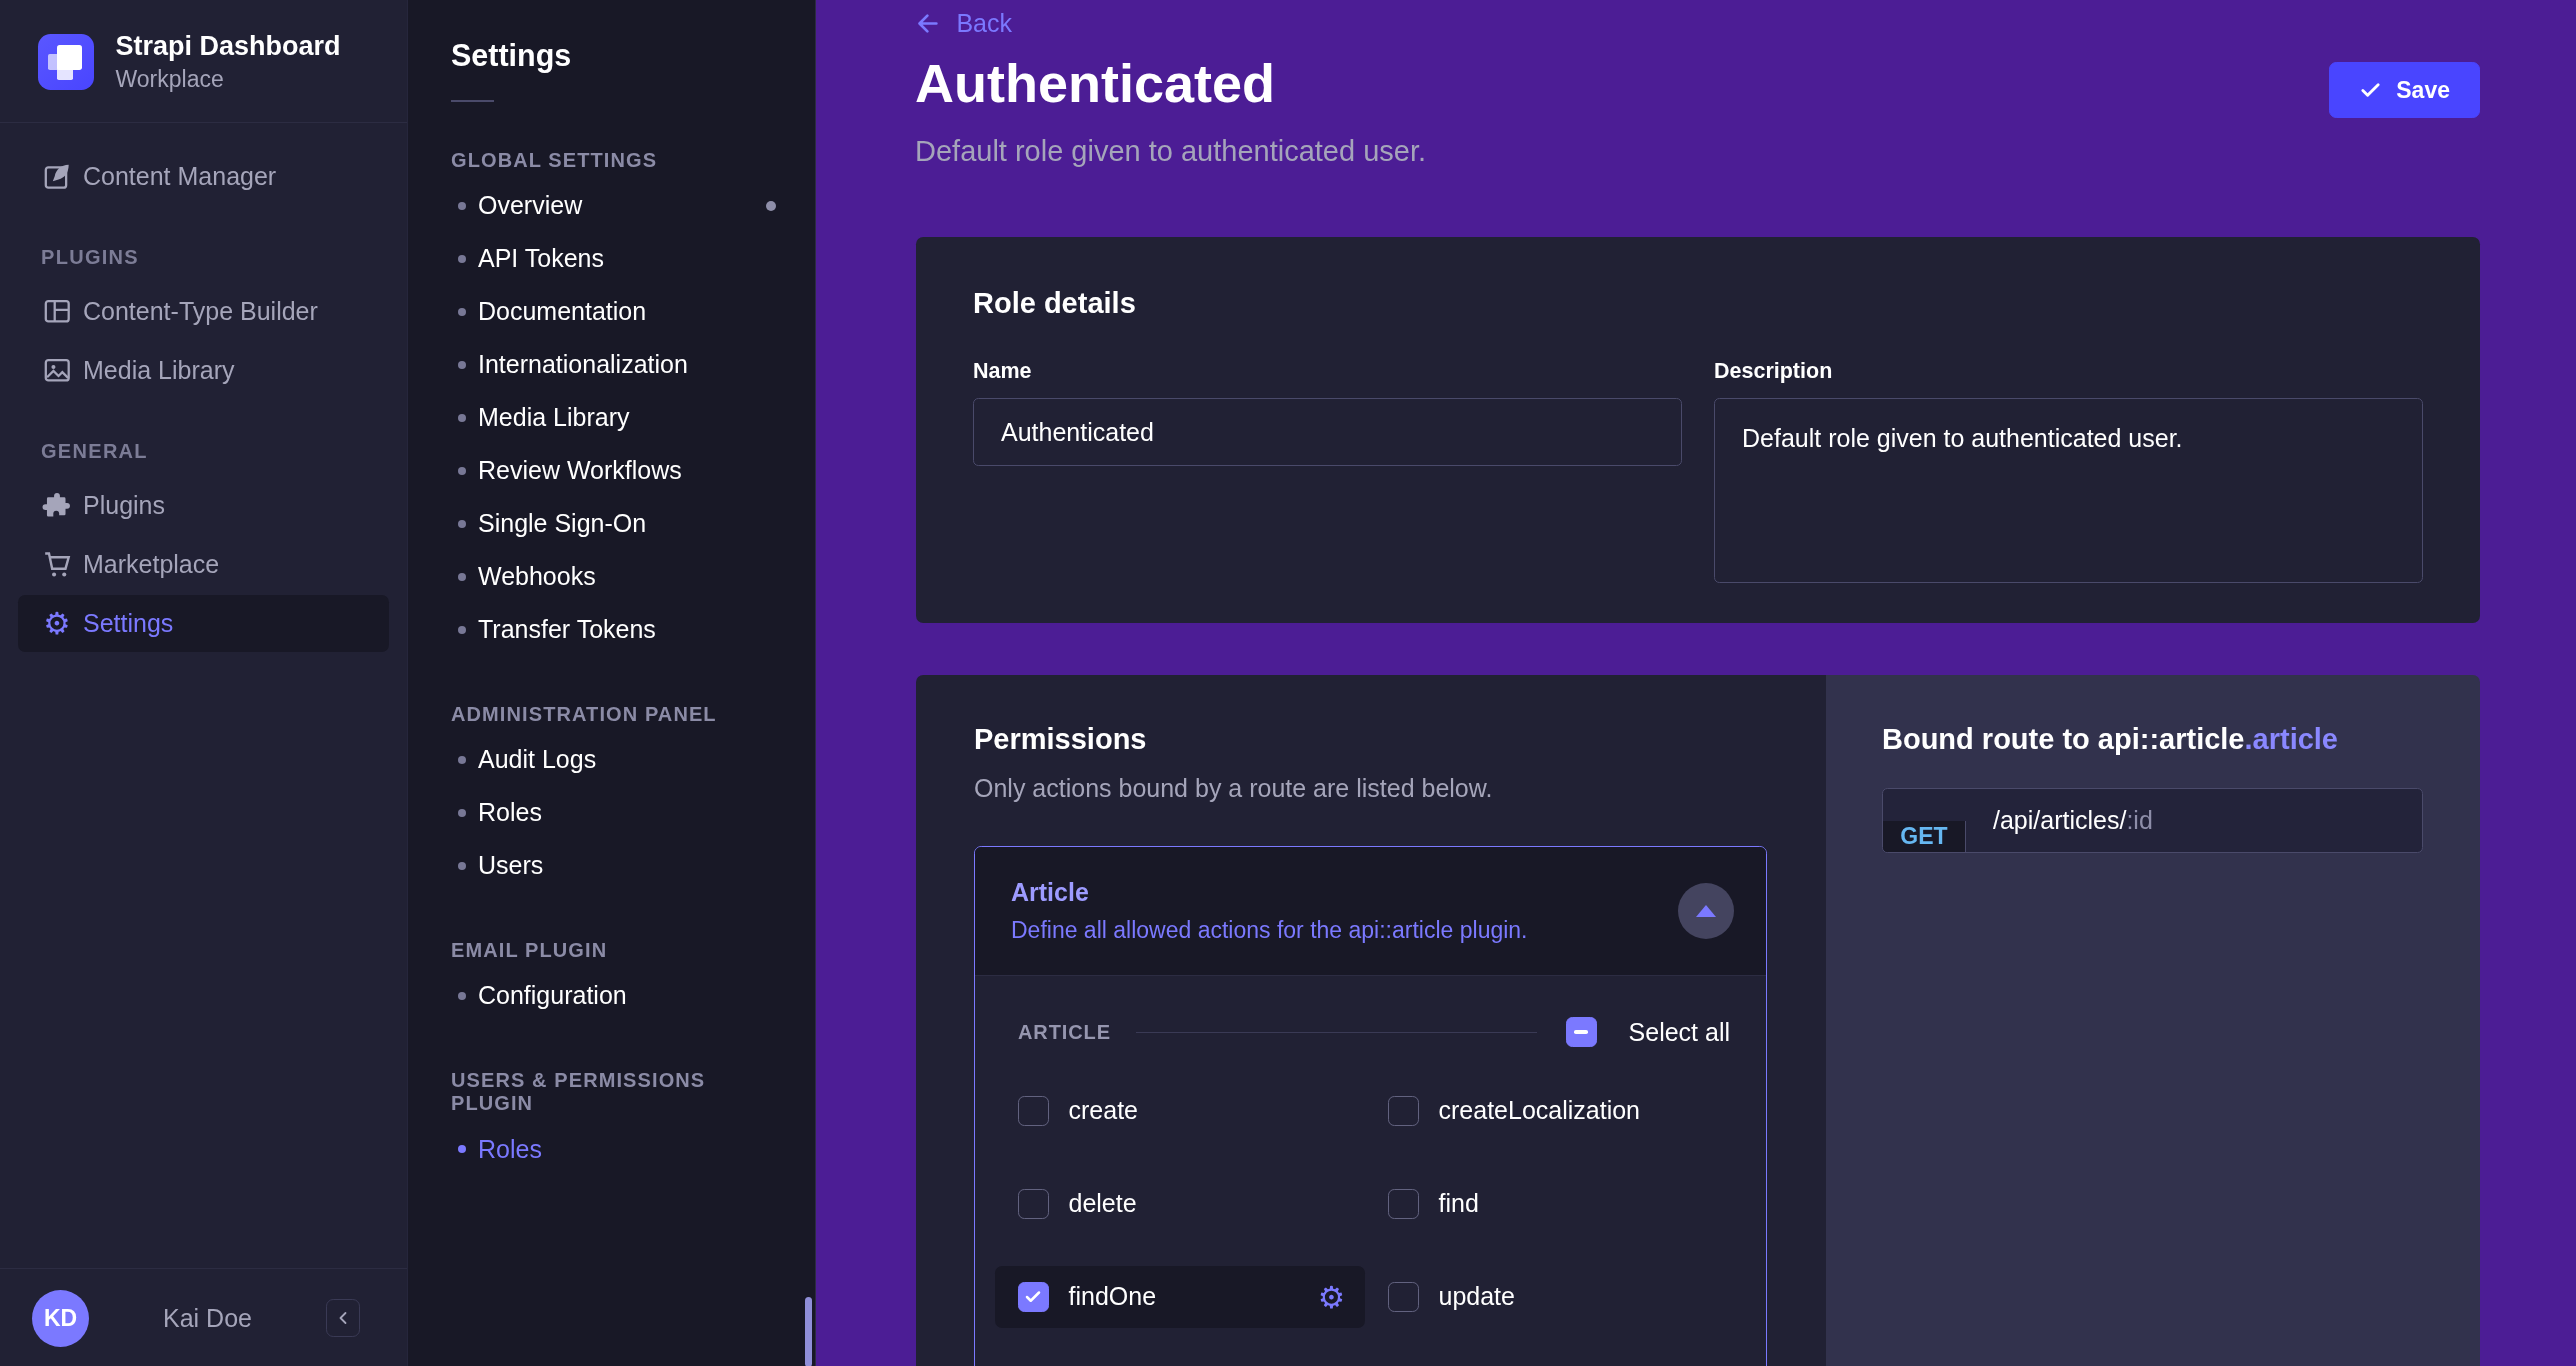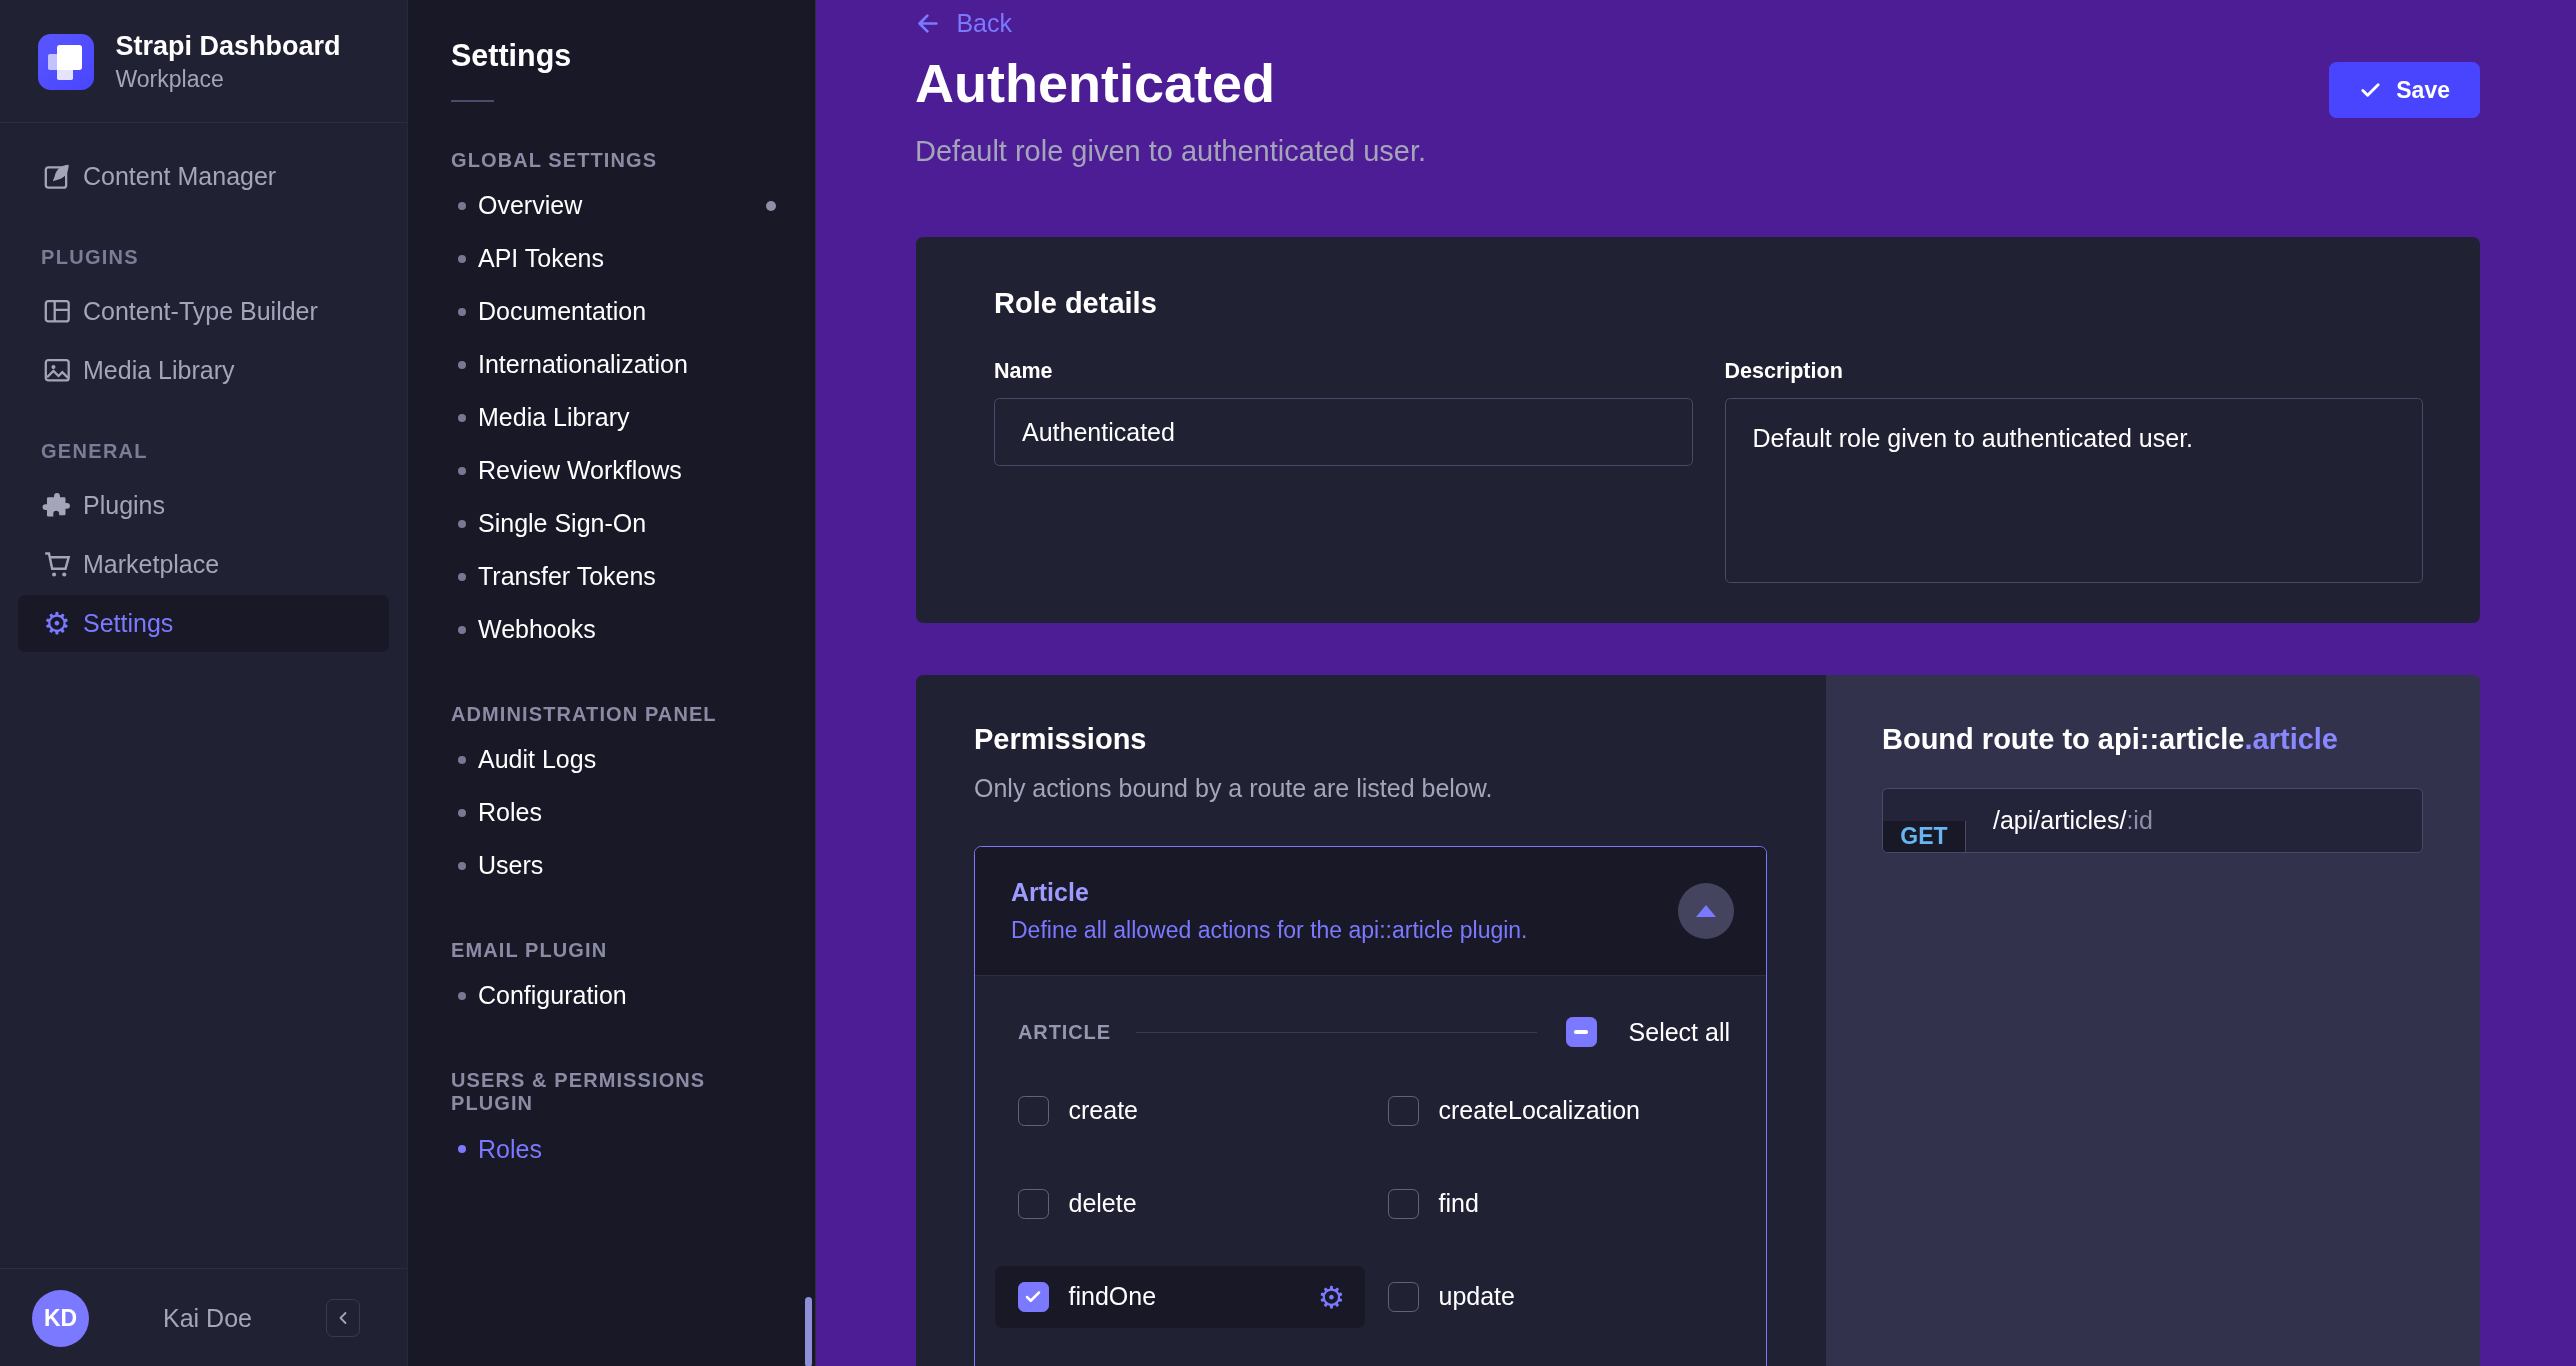--- a/index.html
+++ b/index.html
@@ -110,21 +110,21 @@
     position:absolute; top:62px; right:96px; height:56px;
     display:flex; align-items:center; gap:14.4px; padding:0 29px;
     background:#4945ff; border:0.9px solid #4945ff; border-radius:7.2px;
     color:#fff; font-size:23px; font-weight:bold; cursor:pointer;
     font-family:"Liberation Sans", sans-serif;
   }
 
   
   .role-card {
     position:absolute; top:237px; left:100px; right:96px; height:386px;
-    background:#212134; border-radius:7.2px; padding:50px 57px 0 78px;
+    background:#212134; border-radius:7.2px; padding:50px 57px 0 57px;
   }
   .card-h2 { font-size:29px; font-weight:bold; color:#fff; }
   .form-grid { display:grid; grid-template-columns:1fr 1fr; gap:32px; margin-top:39px; }
   .field label { display:block; font-size:21.5px; font-weight:bold; color:#fff; margin-bottom:14.4px; }
   .field input {
     width:100%; height:68px; background:#212134;
     border:0.9px solid #4a4a6a; border-radius:5.4px;
     color:#fff; font-size:25px; padding:0 27px;
     font-family:"Liberation Sans", sans-serif;
   }
@@ -321,24 +321,24 @@
   <div class="sub-item">
       <span>Media Library</span>
     </div>
   <div class="sub-item">
       <span>Review Workflows</span>
     </div>
   <div class="sub-item">
       <span>Single Sign-On</span>
     </div>
   <div class="sub-item">
+      <span>Webhooks</span>
+    </div>
+  <div class="sub-item">
       <span>Transfer Tokens</span>
-    </div>
-  <div class="sub-item">
-      <span>Webhooks</span>
     </div>
 
   <div class="sub-header">ADMINISTRATION PANEL</div>
   <div class="sub-item">
       <span>Audit Logs</span>
     </div>
   <div class="sub-item">
       <span>Roles</span>
     </div>
   <div class="sub-item">

